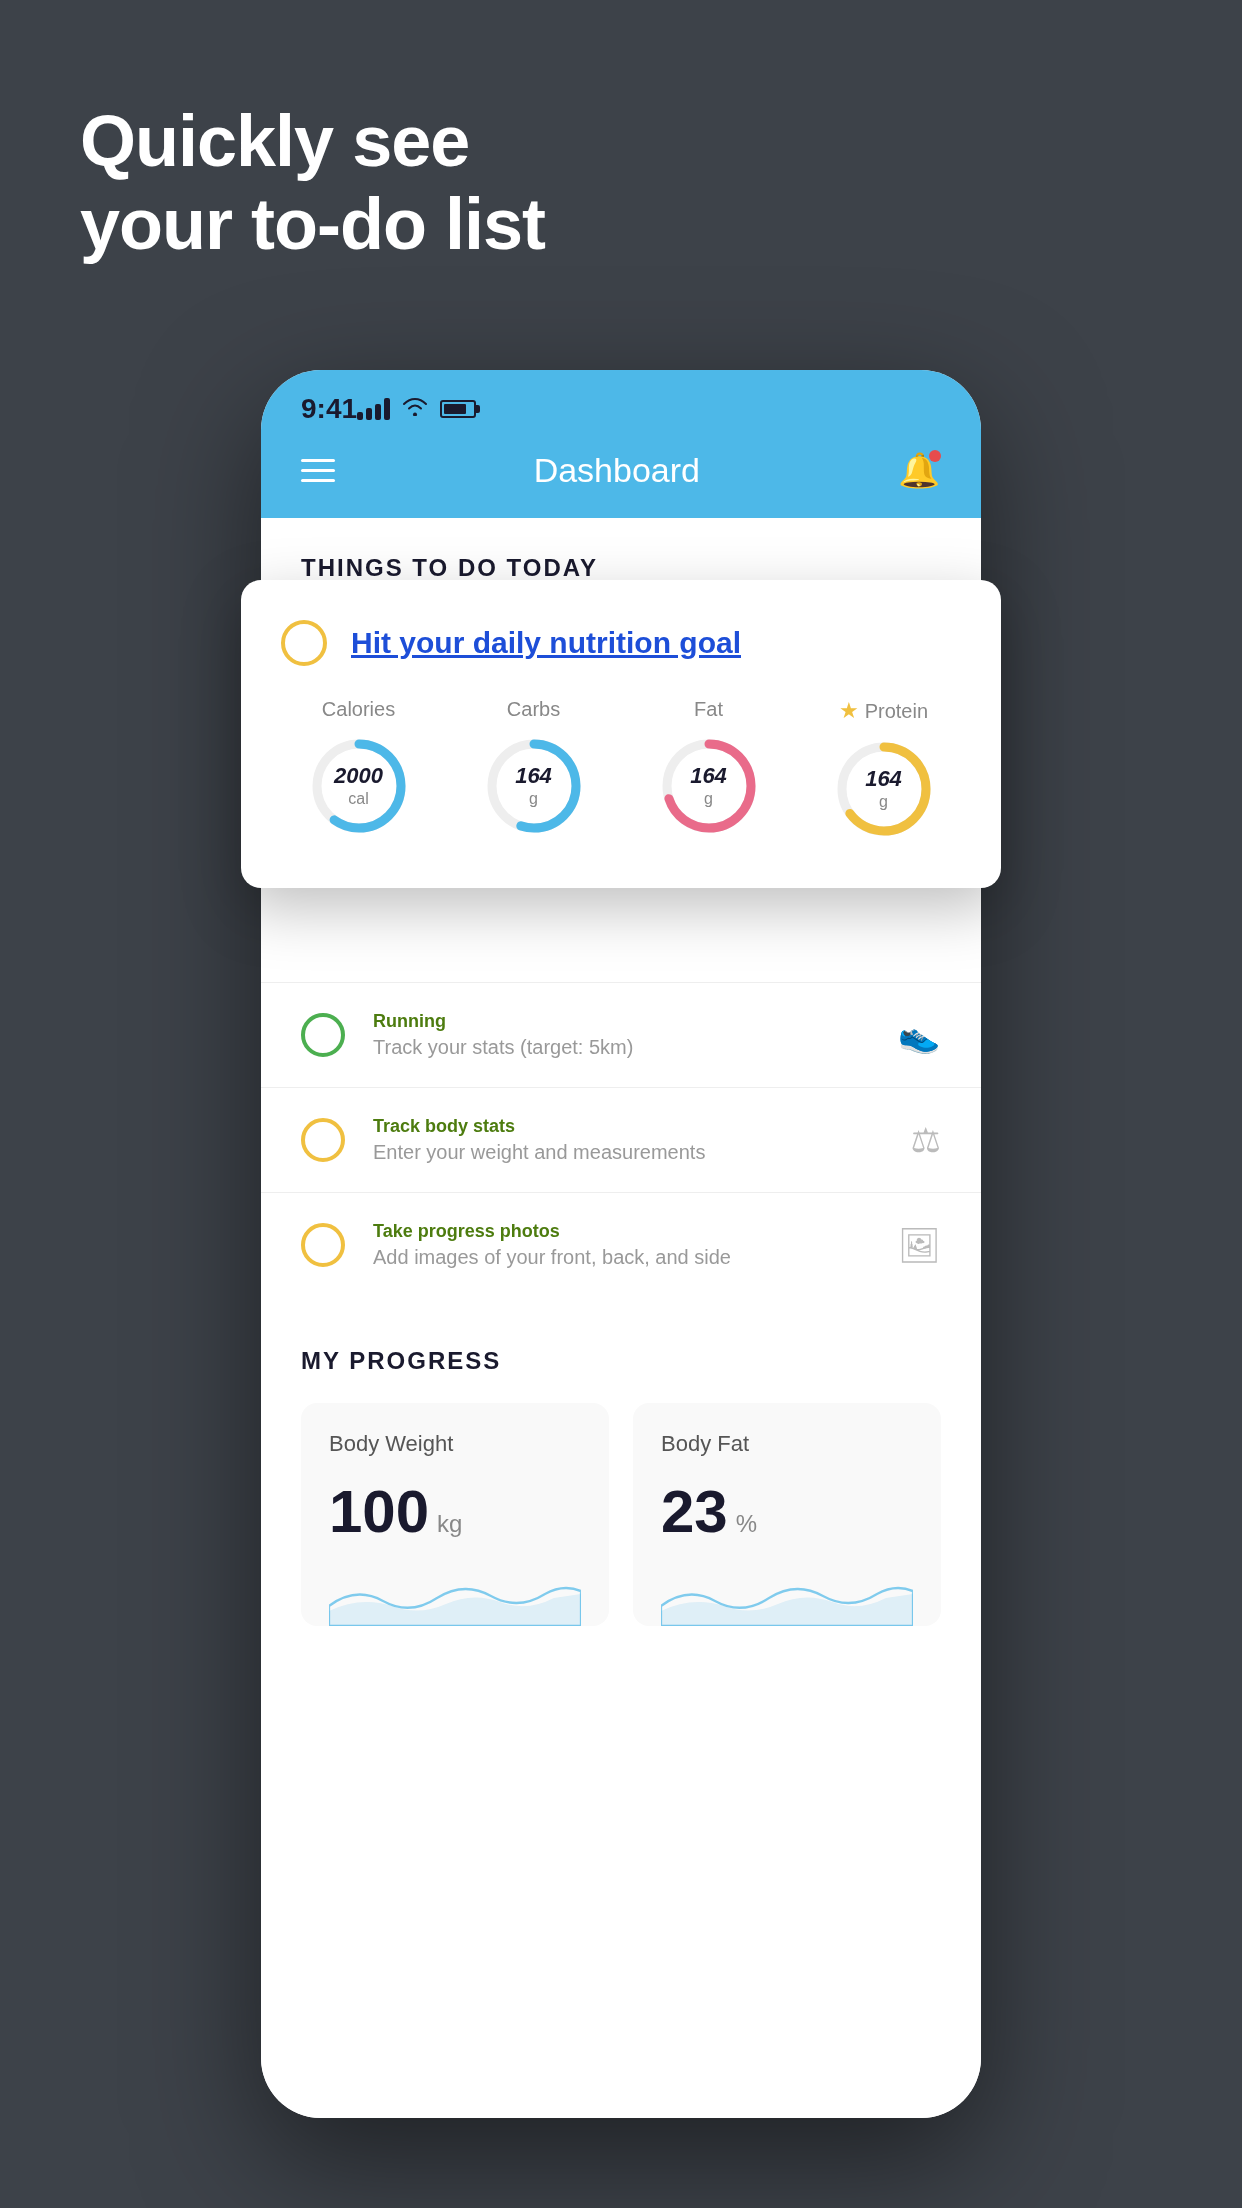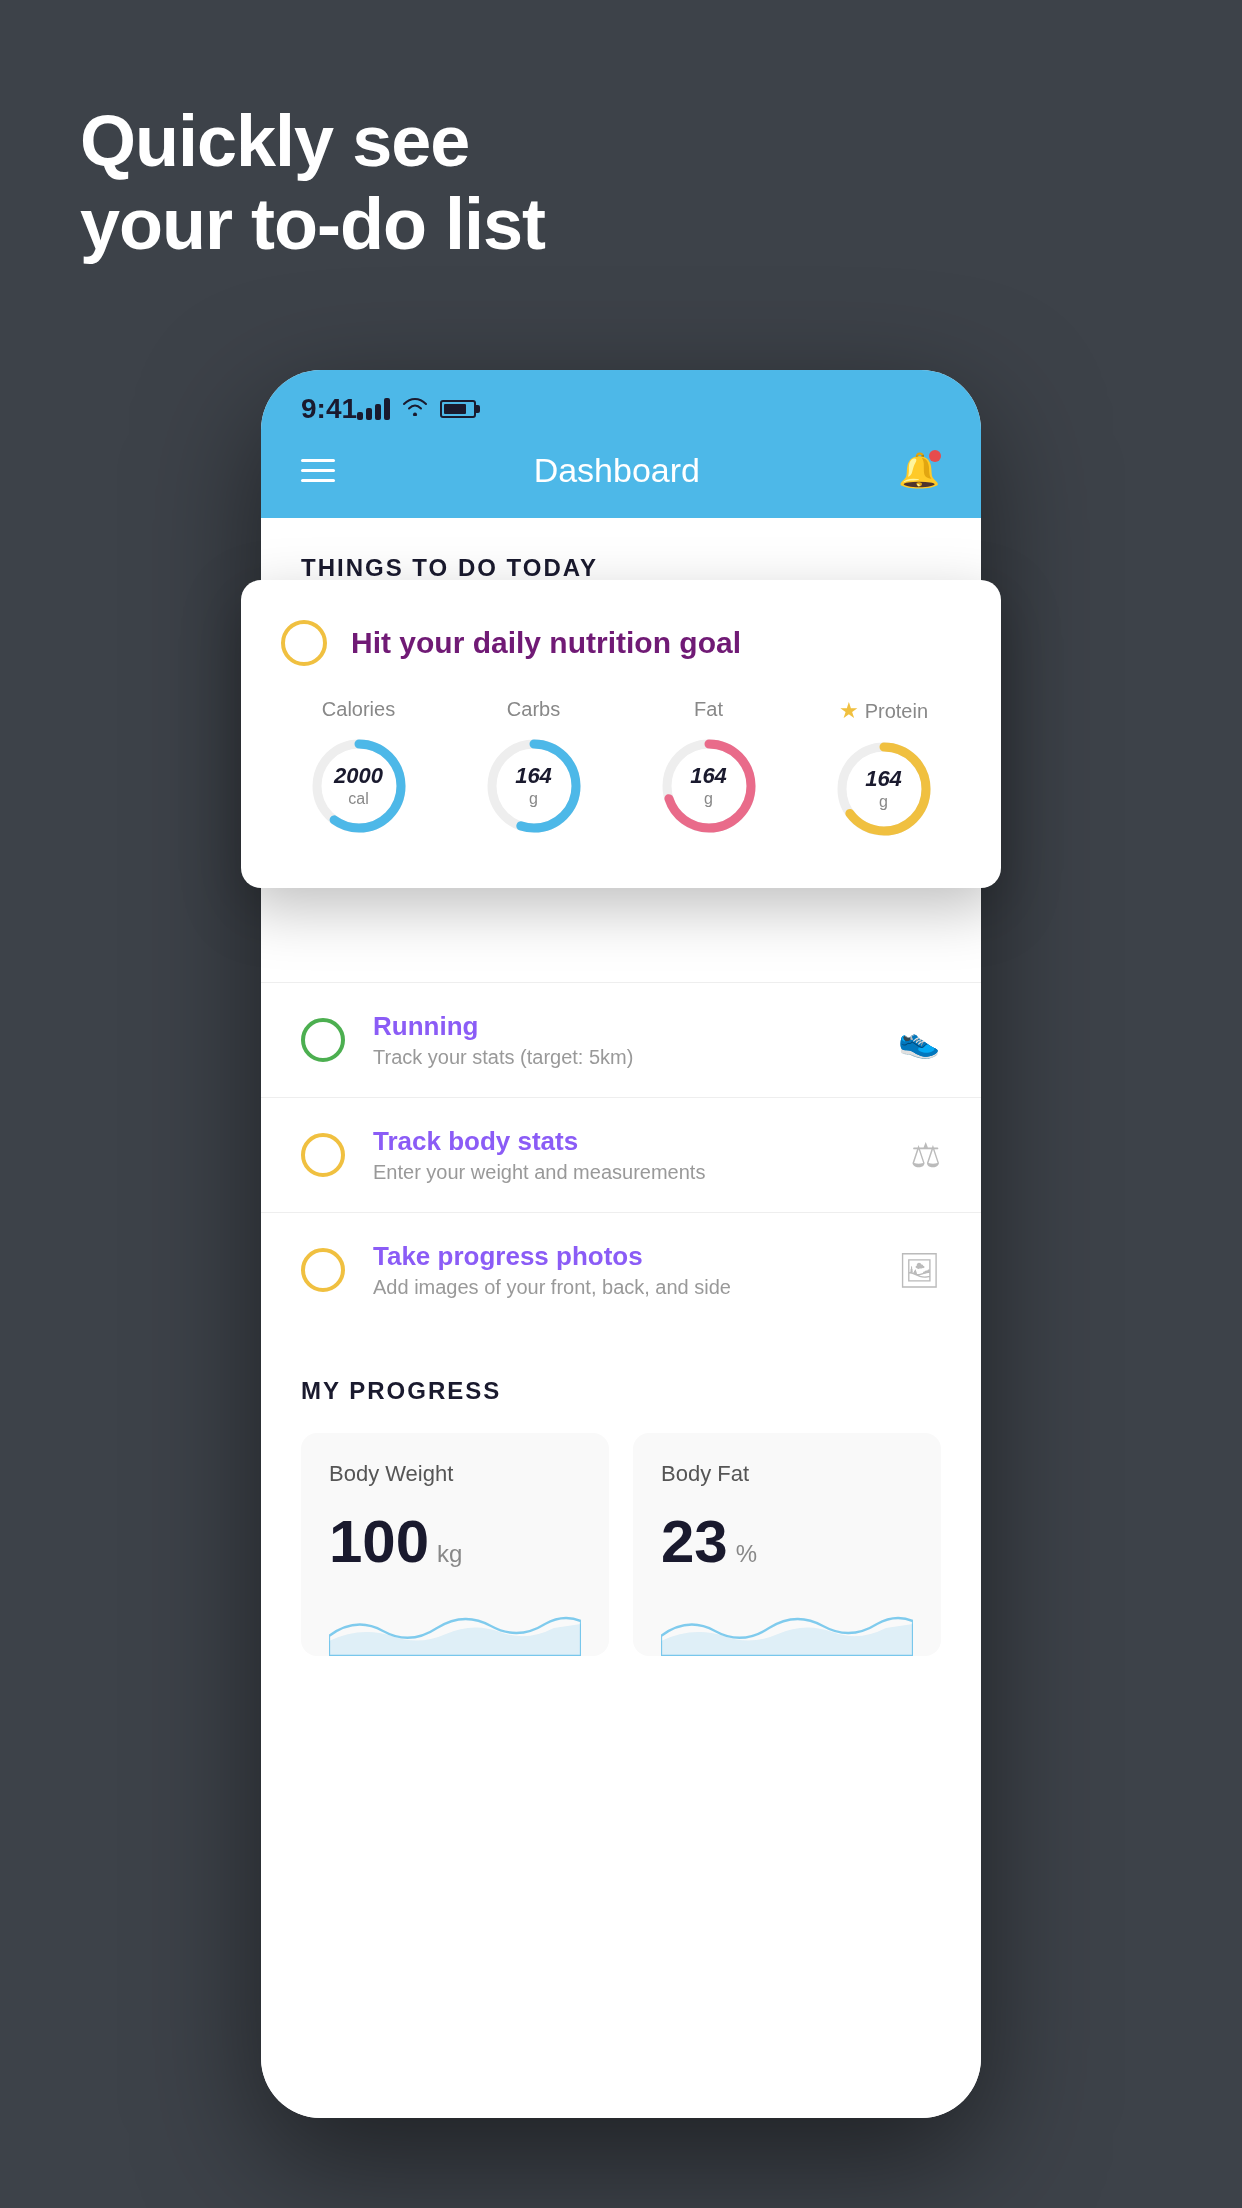--- a/index.html
+++ b/index.html
@@ -186,21 +186,22 @@
     .circle-check {
       width: 46px;
       height: 46px;
       border-radius: 50%;
       border: 4px solid #f0c040;
       flex-shrink: 0;
     }
     .card-title {
       font-size: 30px;
       font-weight: 600;
-      color: #701a75;
+      color: #1d4ed8;
+      text-decoration: underline;
     }
     .nutrition-grid {
       display: flex;
       gap: 20px;
       justify-content: space-around;
     }
     .nutrition-item {
       display: flex;
       flex-direction: column;
       align-items: center;
@@ -264,23 +265,23 @@
       border-radius: 50%;
       border: 4px solid;
       flex-shrink: 0;
     }
     .task-circle.green { border-color: #4caf50; }
     .task-circle.yellow { border-color: #f0c040; }
     .task-body {
       flex: 1;
     }
     .task-name {
-      font-size: 26px;
+      font-size: 18px;
       font-weight: 600;
-      color: #8b5cf6;
+      color: #4d7c0f;
       margin-bottom: 4px;
     }
     .task-sub {
       font-size: 20px;
       color: #999;
     }
     .task-icon {
       color: #bbb;
       font-size: 34px;
     }

